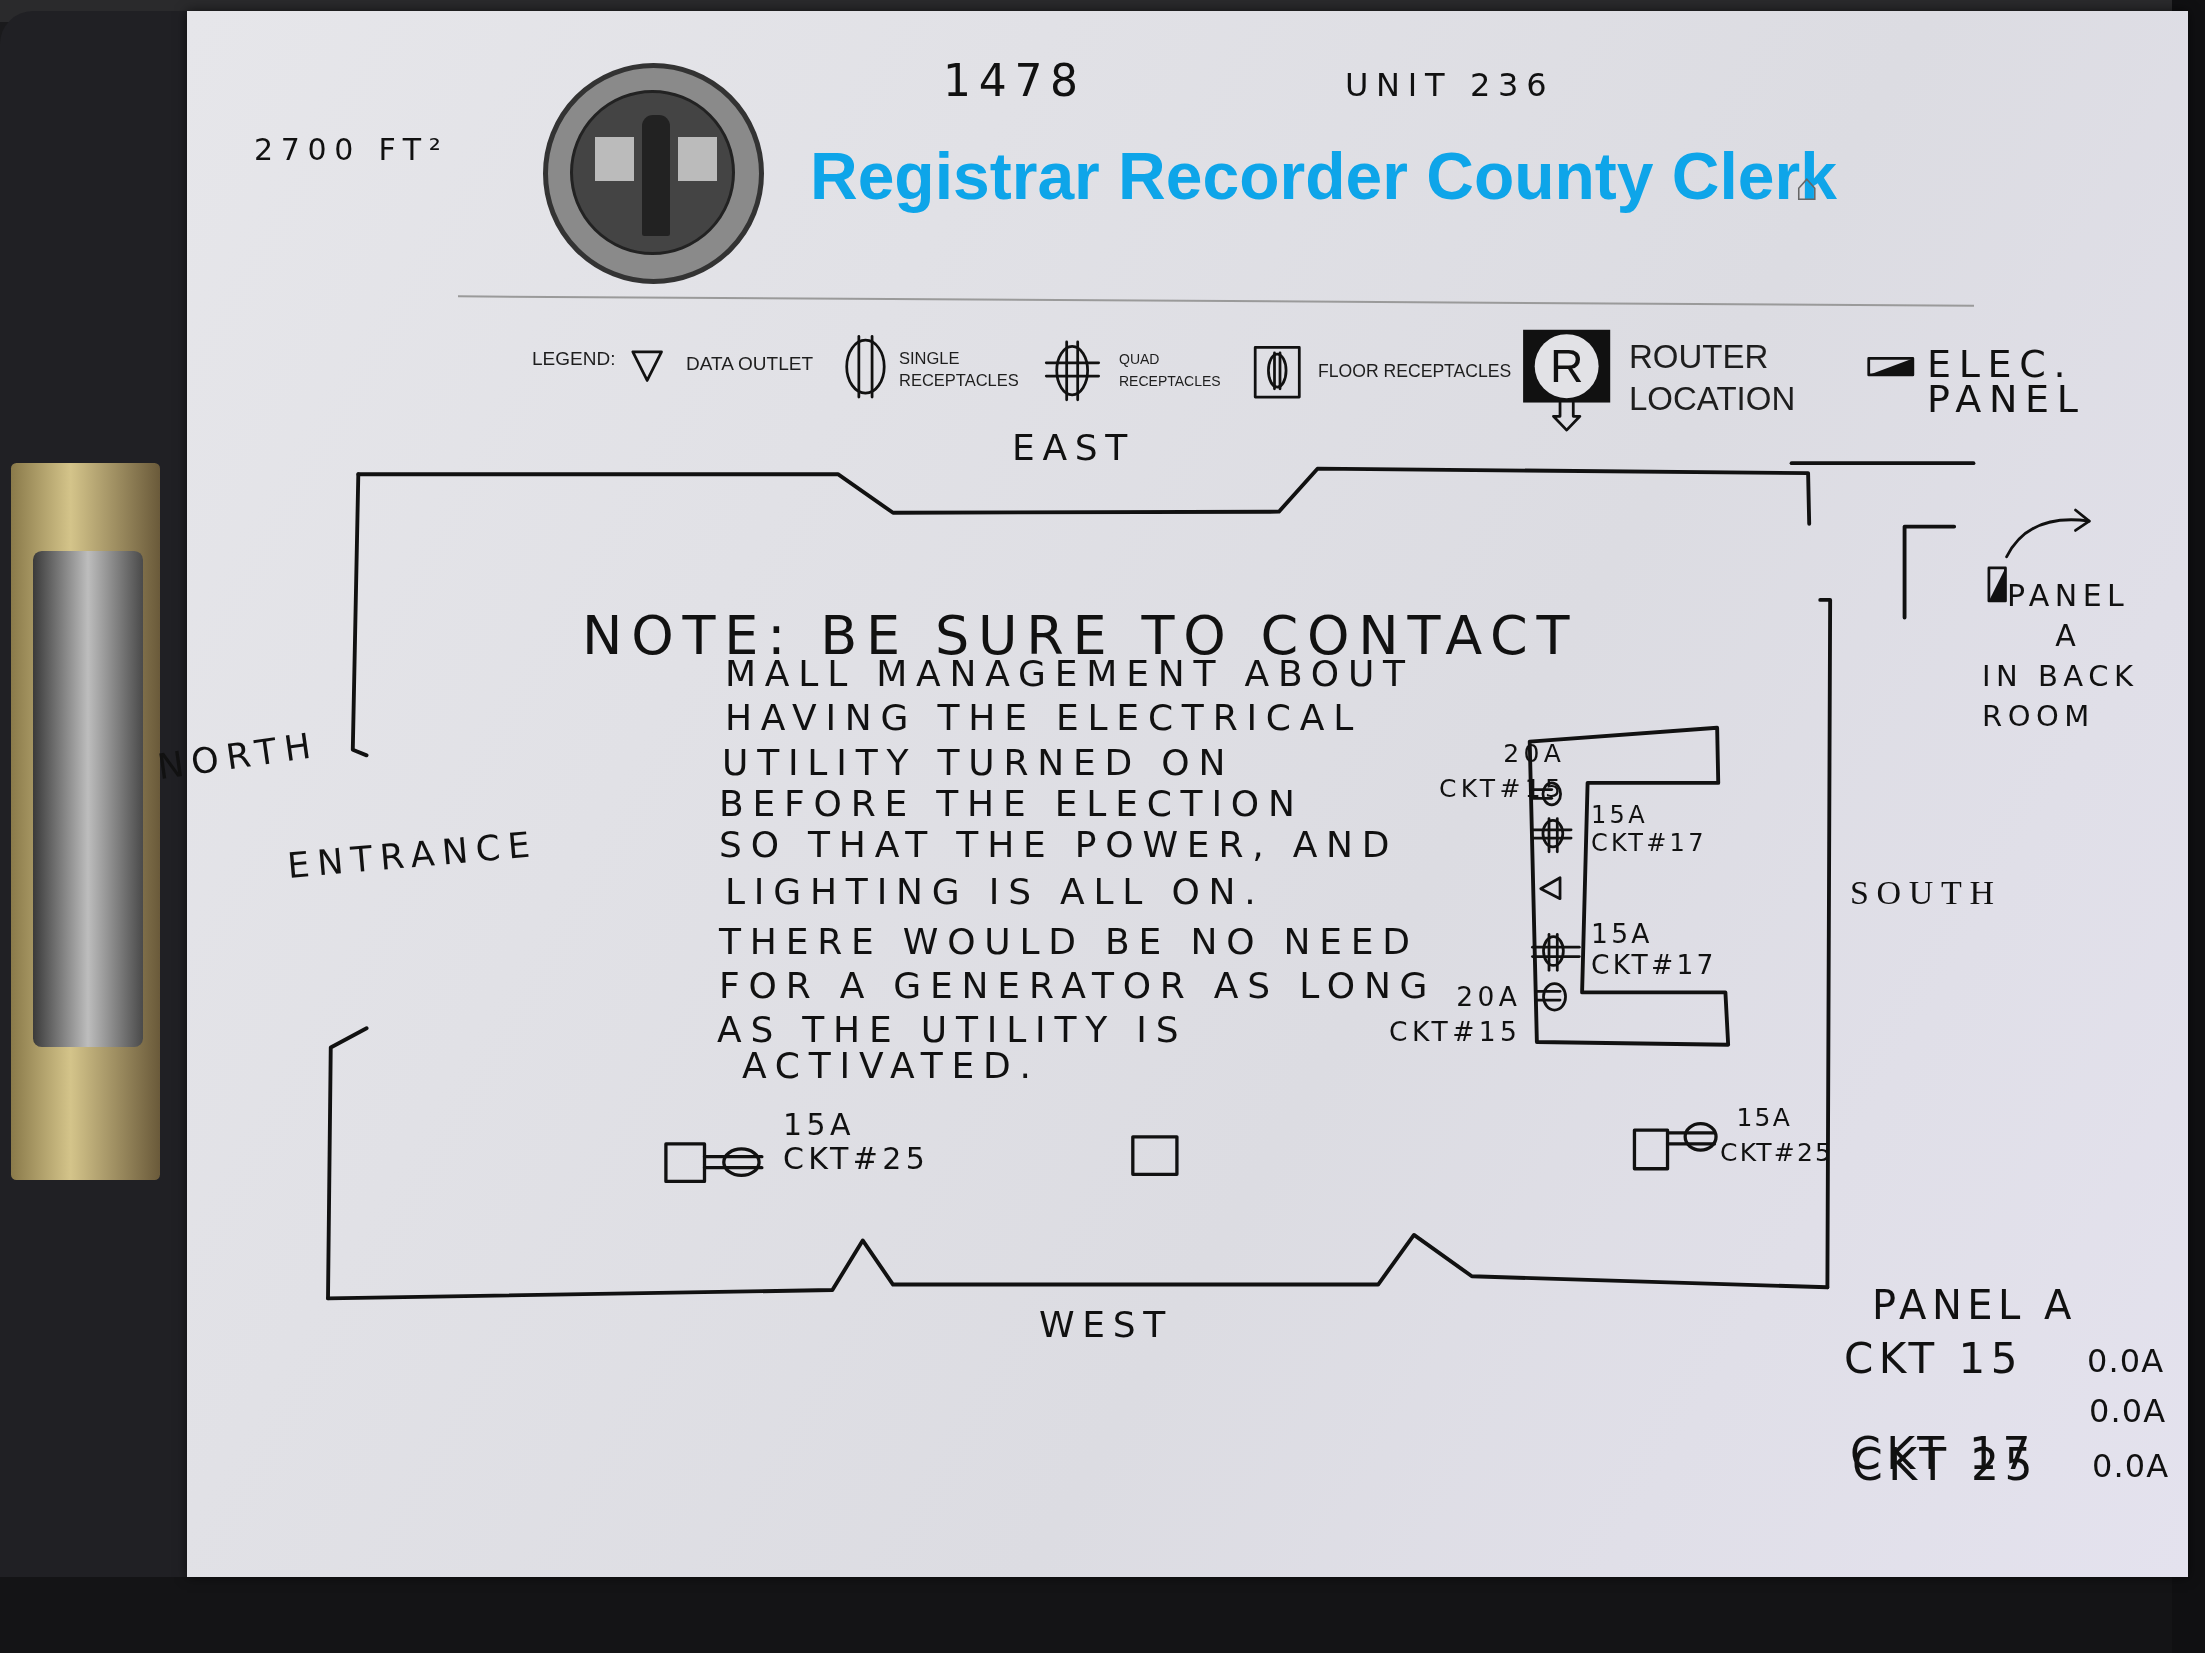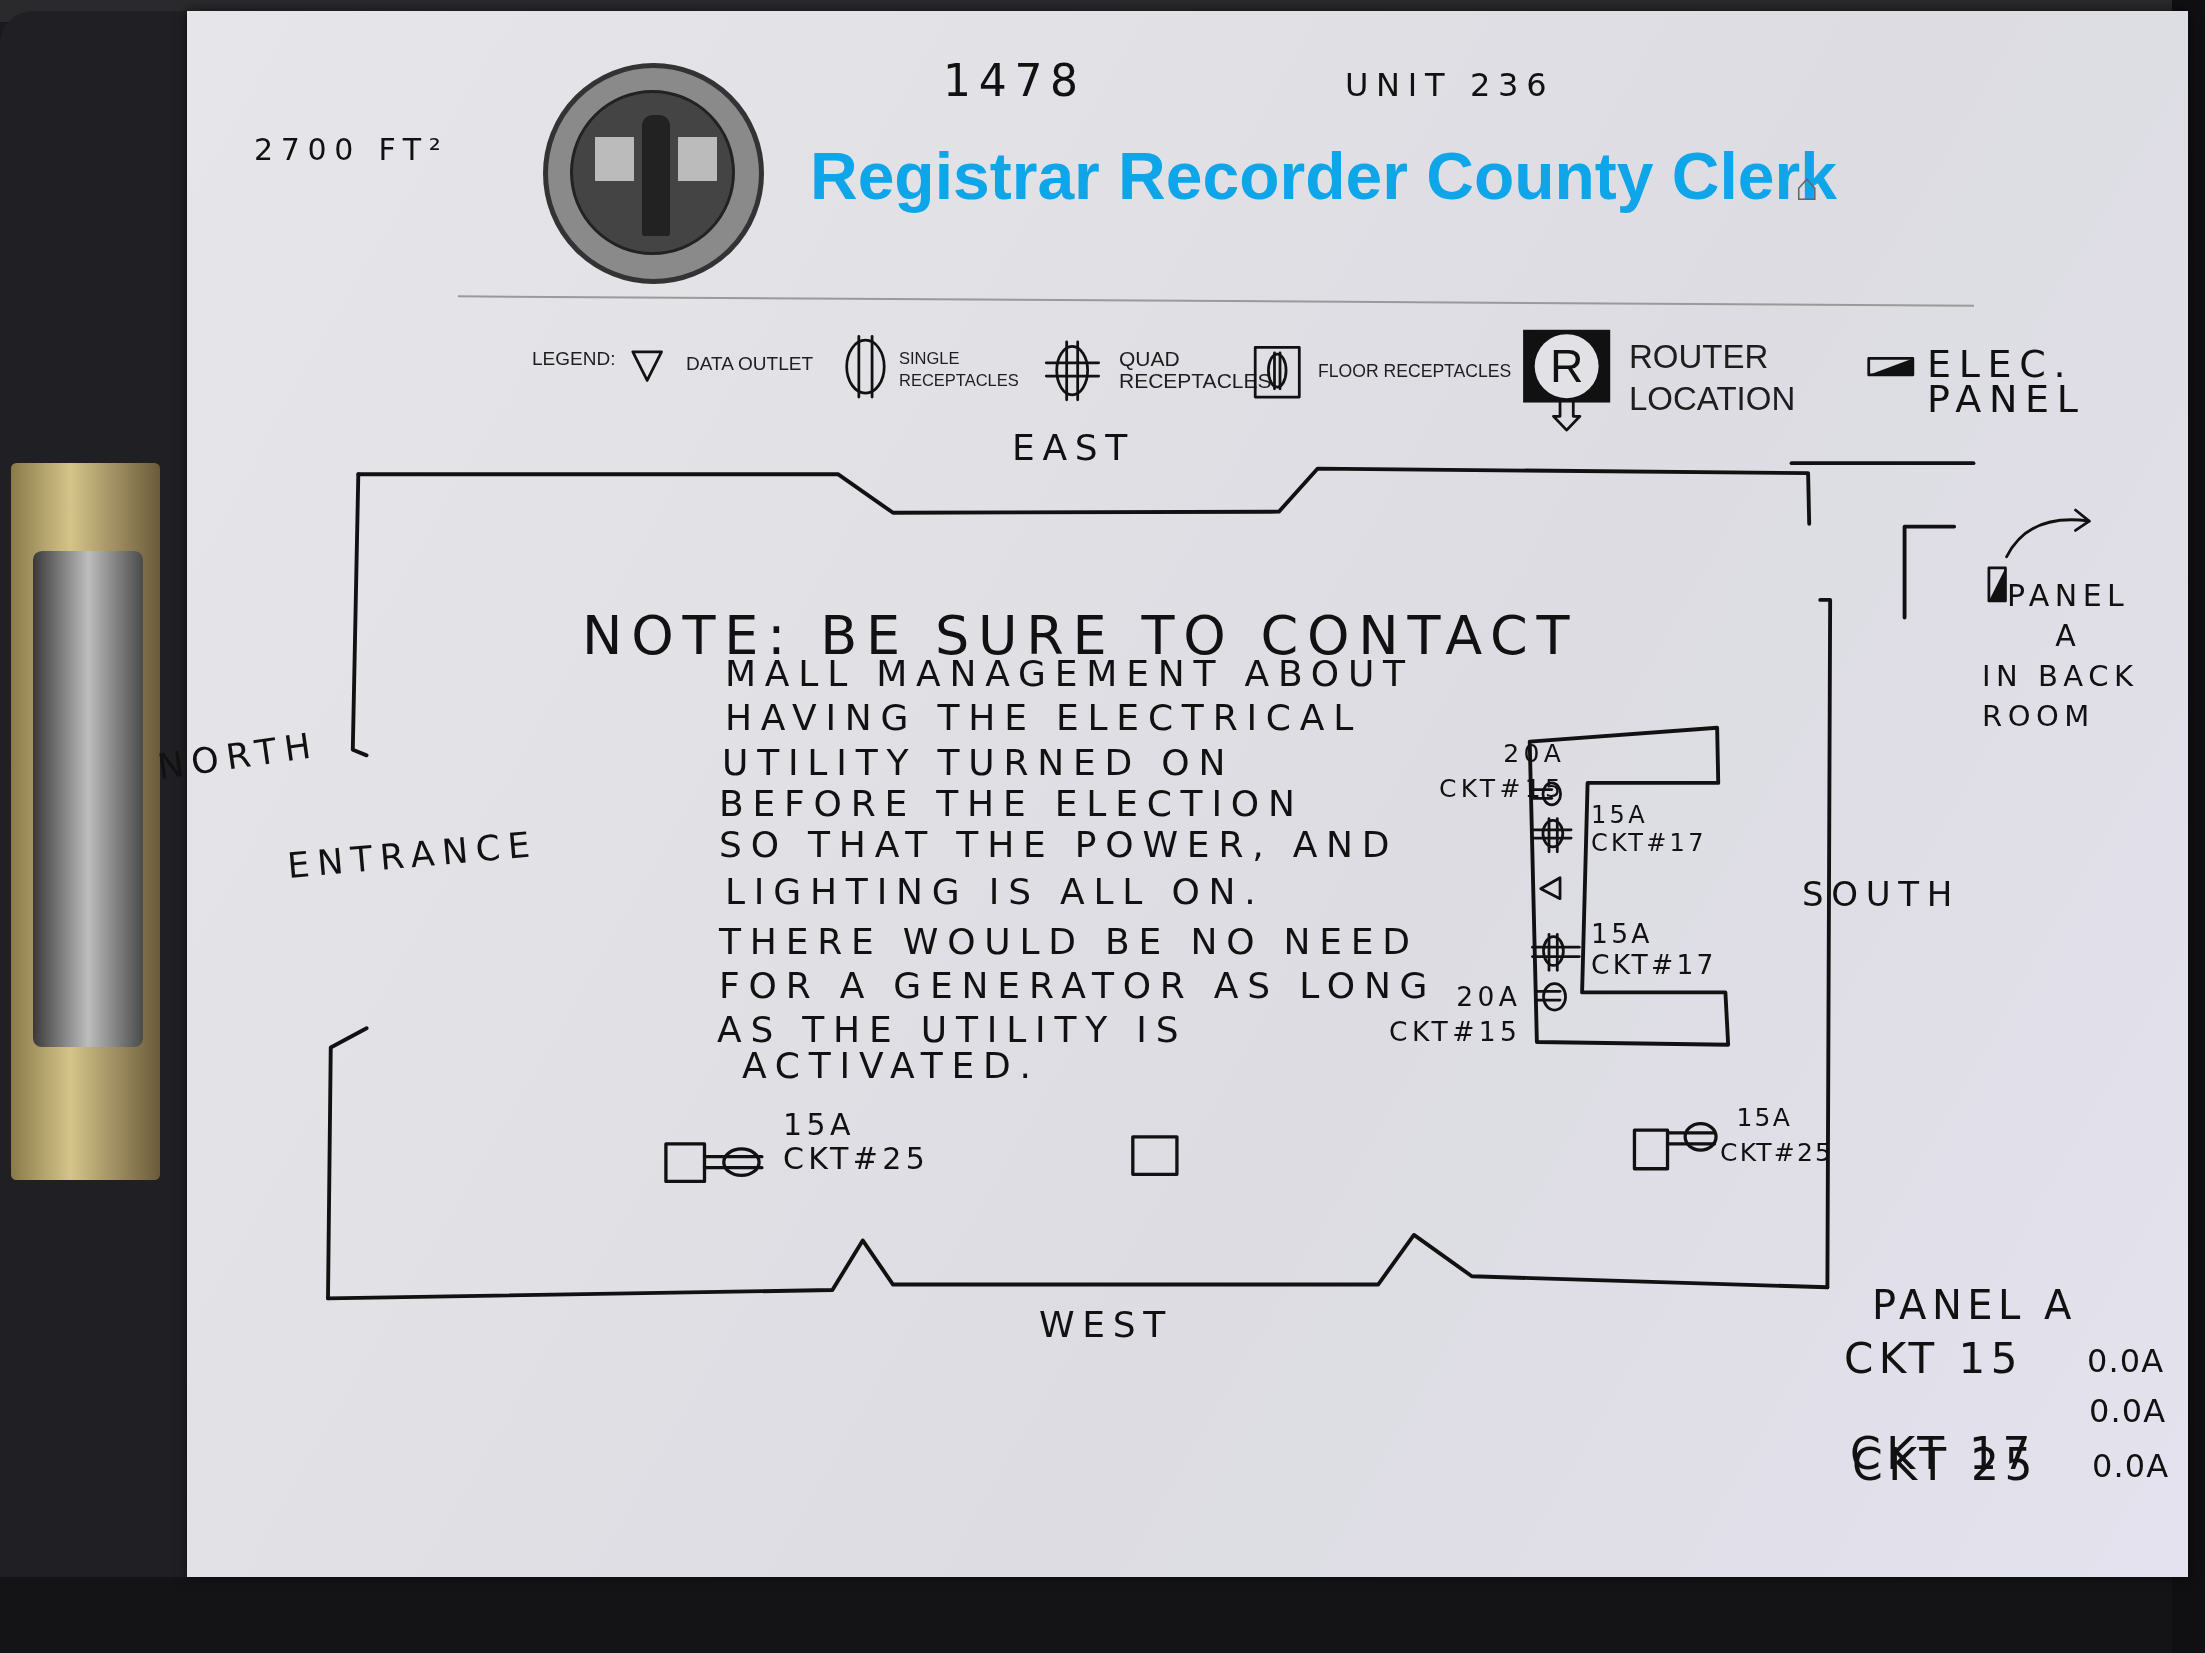--- a/index.html
+++ b/index.html
@@ -49,21 +49,21 @@
 <div class="hand" style="left:254px;top:132px;font-size:30px;">2700 FT²</div>
 <div class="hand" style="left:943px;top:55px;font-size:44px;">1478</div>
 <div class="hand" style="left:1345px;top:66px;font-size:32px;">UNIT 236</div>
 
 <div class="print" style="left:532px;top:348px;font-size:19px;text-align:center;">LEGEND:</div>
 <div class="print" style="left:686px;top:353px;font-size:19px;">DATA OUTLET</div>
 <div class="print" style="left:899px;top:347px;font-size:16.5px;line-height:22px;">
   <div>SINGLE</div>
   <div>RECEPTACLES</div>
 </div>
-<div class="print" style="left:1119px;top:348px;font-size:21px;line-height:22px;">
+<div class="print" style="left:1119px;top:348px;font-size:14px;line-height:22px;">
   <div>QUAD</div>
   <div>RECEPTACLES</div>
 </div>
 <div class="print" style="left:1318px;top:361px;font-size:17.6px;">FLOOR RECEPTACLES</div>
 <div class="print" style="left:1629px;top:336px;font-size:33px;line-height:42px;">
   <div>ROUTER</div>
   <div>LOCATION</div>
 </div>
 <div class="hand" style="left:1927px;top:347px;font-size:38px;line-height:35px;">
   <div>ELEC.</div>
@@ -161,21 +161,21 @@
       <ellipse cx="3085" cy="2062" rx="28" ry="24"></ellipse>
       <line x1="3025" y1="2055" x2="3110" y2="2055"></line>
         <line x1="3025" y1="2075" x2="3110" y2="2075"></line>
     </g>
   </g>
 </svg>
 
 <div class="hand" style="left:1003px;top:427px;font-size:36px;margin-left:9px;">EAST</div>
 <div class="hand" style="left:1039px;top:1304px;font-size:36px;">WEST</div>
 <div class="hand" style="left:157px;top:736px;font-size:35px;transform:rotate(-8deg);">NORTH</div>
-<div class="hand" style="left:1802px;top:874px;font-size:34px;">SOUTH</div>
+<div class="hand" style="left:1850px;top:874px;font-size:34px;font-family:Liberation Serif, serif;">SOUTH</div>
 <div class="hand" style="left:287px;top:835px;font-size:35px;transform:rotate(-5deg);">ENTRANCE</div>
 
 <div class="note-line" style="left:582px;top:604px;font-size:54px;">NOTE: BE SURE TO CONTACT</div>
 <div class="note-line" style="left:725px;top:653px;">MALL MANAGEMENT ABOUT</div>
 <div class="note-line" style="left:725px;top:697px;">HAVING THE ELECTRICAL</div>
 <div class="note-line" style="left:722px;top:742px;">UTILITY TURNED ON</div>
 <div class="note-line" style="left:719px;top:783px;">BEFORE THE ELECTION</div>
 <div class="note-line" style="left:719px;top:824px;">SO THAT THE POWER, AND</div>
 <div class="note-line" style="left:725px;top:871px;">LIGHTING IS ALL ON.</div>
 <div class="note-line" style="left:719px;top:921px;">THERE WOULD BE NO NEED</div>

